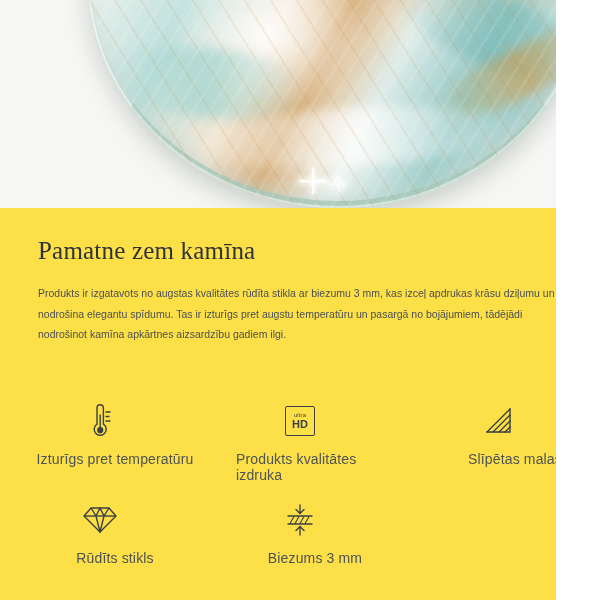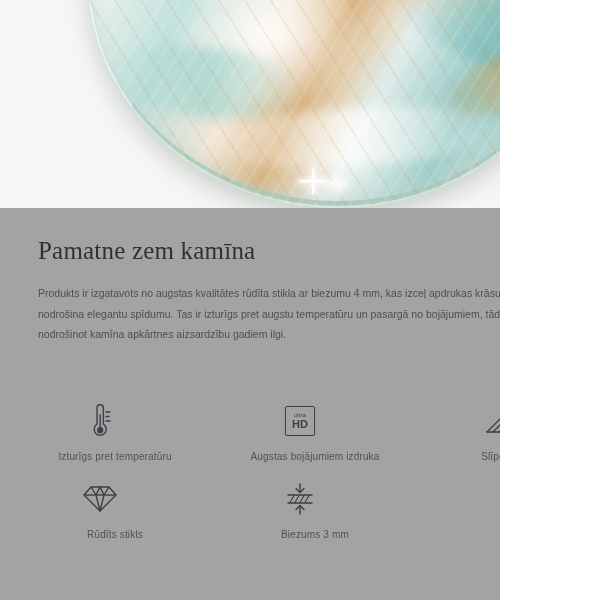--- a/index.html
+++ b/index.html
@@ -5,22 +5,22 @@
   * { box-sizing: border-box; }
   html, body {
     margin: 0; padding: 0;
     width: 600px; height: 600px;
     background: #ffffff;
     font-family: "Liberation Sans", sans-serif;
     overflow: hidden;
   }
   .page {
     position: relative;
-    width: 500px; height: 600px;
-    background: #a3a3a3;
+    width: 556px; height: 600px;
+    background: #fde047;
     overflow: hidden;
   }
 
   
   .hero {
     position: relative;
     width: 600px;
     height: 208px;
     overflow: hidden;
     background: #f4f5f4;
@@ -145,23 +145,23 @@
     padding: 0 6px;
   }
   .feature-icon {
     height: 42px;
     display: flex;
     align-items: center;
     color: #3a3f45;
   }
   .feature-label {
     margin-top: 9px;
-    font-size: 10px;
+    font-size: 14px;
     color: #4d5258;
-    text-align: right;
+    text-align: left;
     letter-spacing: 0.15px;
     margin-left: 30px;
   }
   .hd-badge {
     width: 30px; height: 30px;
     border: 1.4px solid #3a3f45;
     border-radius: 2px;
     display: flex;
     flex-direction: column;
     align-items: center;
@@ -189,21 +189,21 @@
       <div class="glass-rim"></div>
     </div>
     <div class="sparkle sp1"></div>
     <div class="sparkle sp2"></div>
   </div>
 
   <div class="content">
     <h1 class="headline">
       <span>Pamatne zem kamīna</span>
     </h1>
-    <p class="body-copy">Produkts ir izgatavots no augstas kvalitātes rūdīta stikla ar biezumu 4 mm, kas izceļ apdrukas krāsu dziļumu un nodrošina elegantu spīdumu. Tas ir izturīgs pret augstu temperatūru un pasargā no bojājumiem, tādējādi nodrošinot kamīna apkārtnes aizsardzību gadiem ilgi.</p>
+    <p class="body-copy">Produkts ir izgatavots no augstas kvalitātes rūdīta stikla ar biezumu 3 mm, kas izceļ apdrukas krāsu dziļumu un nodrošina elegantu spīdumu. Tas ir izturīgs pret augstu temperatūru un pasargā no bojājumiem, tādējādi nodrošinot kamīna apkārtnes aizsardzību gadiem ilgi.</p>
   </div>
 
   <div class="features">
 
     <div class="feature">
       <div class="feature-icon">
         <svg width="34" height="38" viewBox="0 0 34 38" fill="none" stroke="#3a3f45" stroke-width="1.4" stroke-linecap="round">
           <path d="M14 6a3.2 3.2 0 0 1 6.4 0v16.2a6 6 0 1 1-6.4 0z"></path>
           <circle cx="17.2" cy="28.2" r="3.1" fill="#3a3f45" stroke="none"></circle>
           <line x1="17.2" y1="13" x2="17.2" y2="26"></line>
@@ -215,21 +215,21 @@
       <div class="feature-label">Izturīgs pret temperatūru</div>
     </div>
 
     <div class="feature">
       <div class="feature-icon">
         <div class="hd-badge">
           <span class="t1">ultra</span>
           <span class="t2">HD</span>
         </div>
       </div>
-      <div class="feature-label">Augstas bojājumiem izdruka</div>
+      <div class="feature-label">Produkts kvalitātes izdruka</div>
     </div>
 
 
     <div class="feature">
       <div class="feature-icon">
         <svg width="34" height="32" viewBox="0 0 34 32" fill="none" stroke="#3a3f45" stroke-width="1.4" stroke-linecap="round">
           <path d="M4 27 L27 4"></path>
           <path d="M10 27 L27 10"></path>
           <path d="M16 27 L27 16"></path>
           <path d="M22 27 L27 22"></path>

